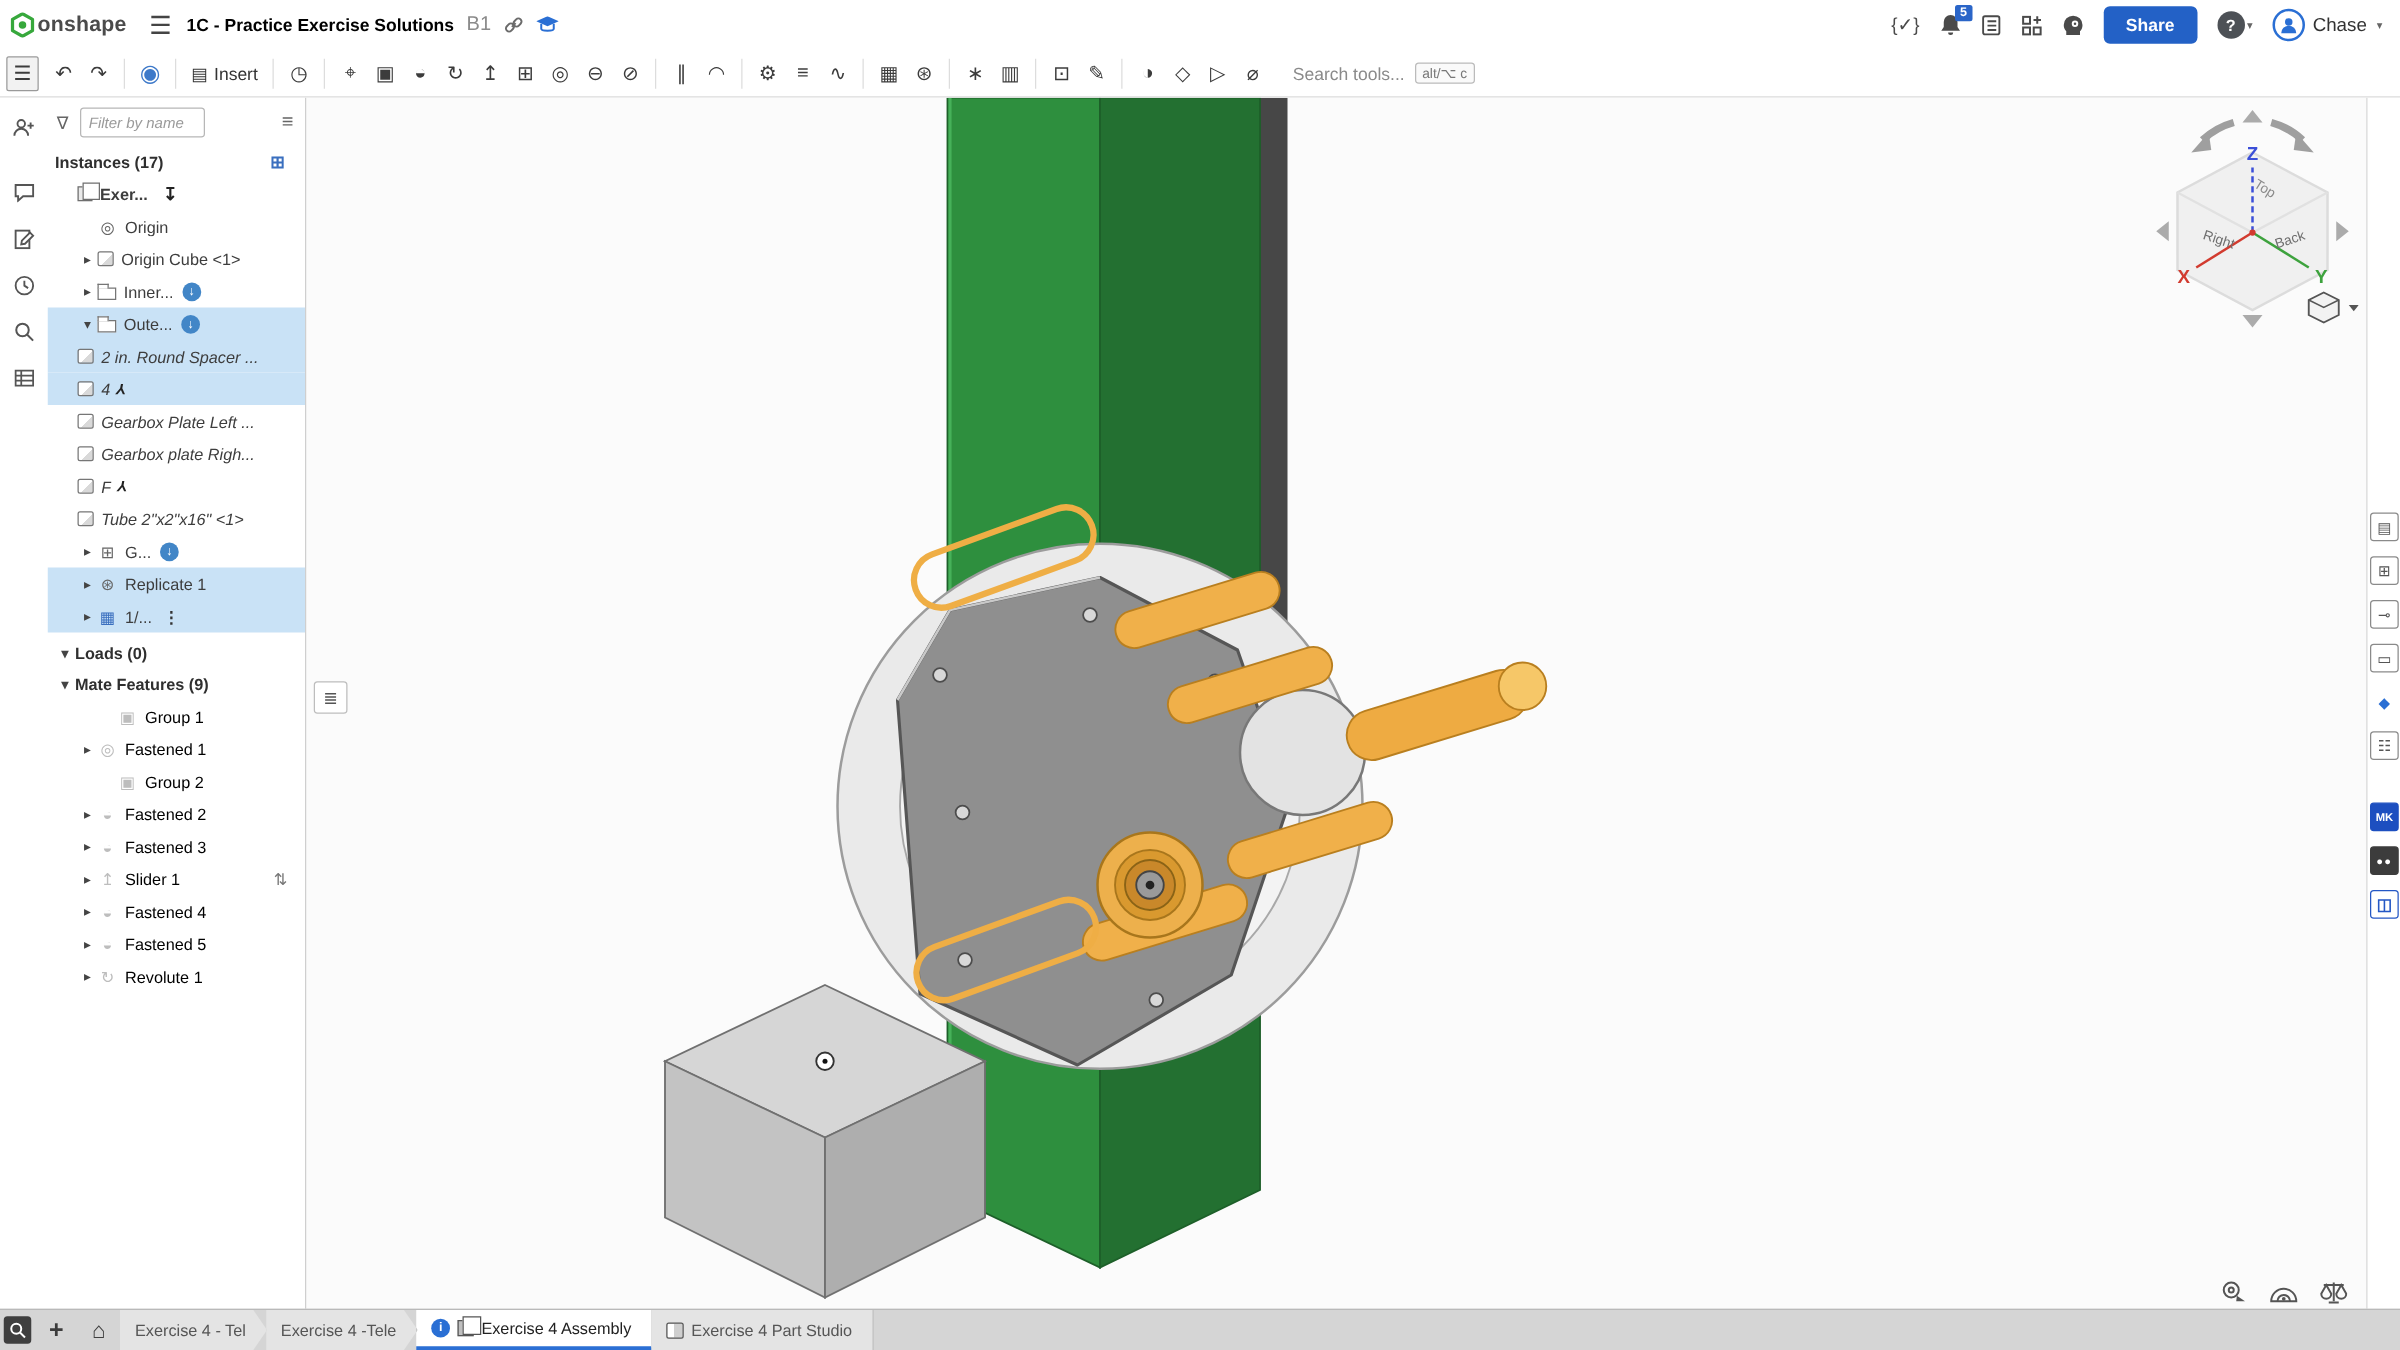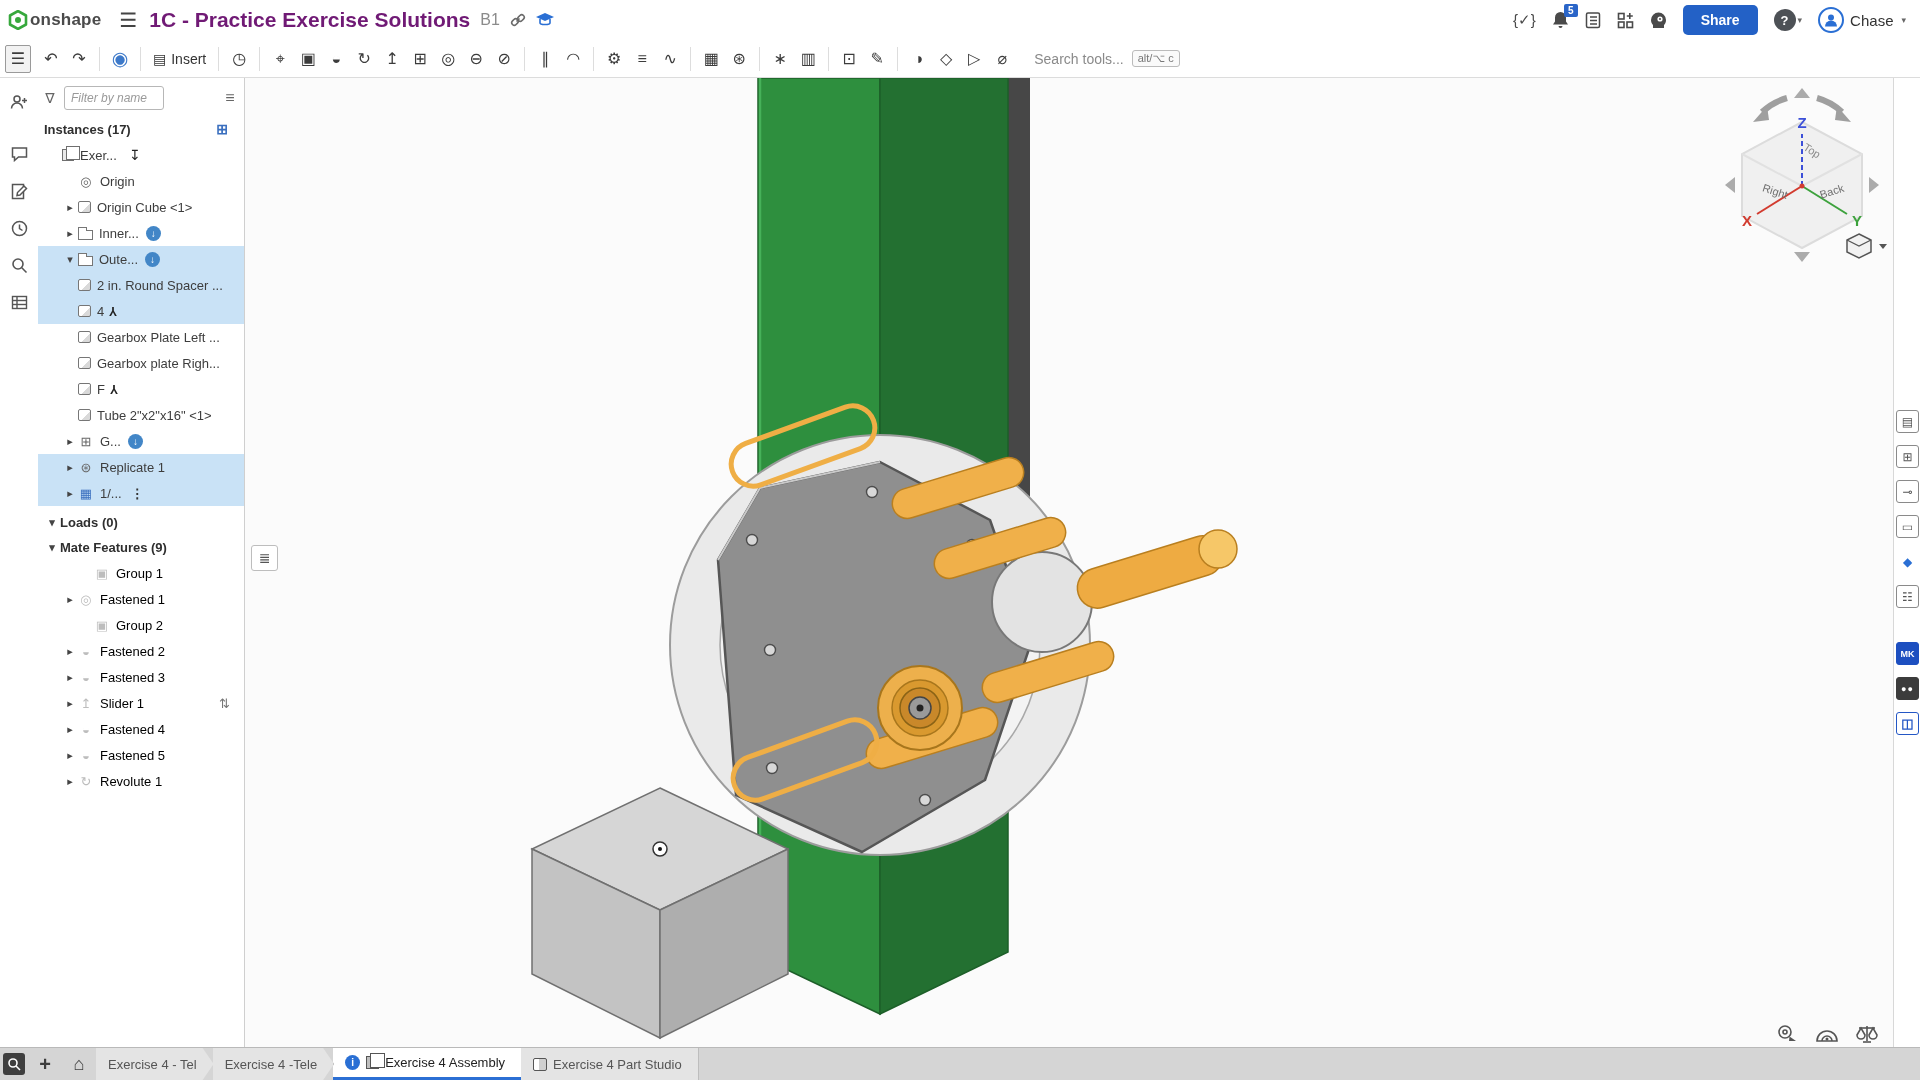--- a/index.html
+++ b/index.html
@@ -3,21 +3,21 @@
 <meta charset="utf-8">
 <style>
   *{box-sizing:border-box;margin:0;padding:0;font-family:"Liberation Sans",sans-serif;}
   html,body{width:1920px;height:1080px;overflow:hidden;background:#fff;}
 
   
   #topbar{position:absolute;left:0;top:0;width:1920px;height:40px;background:#fff;display:flex;align-items:center;z-index:30;}
   #logo{display:flex;align-items:center;gap:2px;margin-left:8px;}
   #logo .wordmark{font-size:17px;font-weight:700;color:#4b4b4b;letter-spacing:.2px;}
   #hamburger{font-size:20px;color:#444;margin:0 12px 0 18px;cursor:pointer;}
-  #doc-title{font-size:21px;font-weight:700;color:#701a75;}
+  #doc-title{font-size:14px;font-weight:700;color:#000000;}
   #doc-version{font-size:16px;color:#8b8b8b;margin-left:10px;}
   .title-ico{margin-left:10px;display:inline-flex;}
   #topbar-right{margin-left:auto;display:flex;align-items:center;gap:16px;padding-right:14px;}
   .tb-ico{color:#4a4a4a;font-size:15px;position:relative;display:inline-flex;align-items:center;cursor:pointer;}
   #bell-badge{position:absolute;top:-7px;right:-9px;background:#2a65c8;color:#fff;font-size:10px;font-weight:700;padding:1px 4px;border-radius:2px;}
   #share-btn{background:#2361c6;color:#fff;font-size:14px;font-weight:700;border:none;border-radius:5px;padding:7px 18px;cursor:pointer;}
   #help-btn{width:22px;height:22px;border-radius:50%;background:#4d5156;color:#fff;font-size:13px;font-weight:700;display:flex;align-items:center;justify-content:center;cursor:pointer;}
   .caret{font-size:9px;color:#666;margin-left:2px;}
   #avatar{width:26px;height:26px;border-radius:50%;border:2px solid #2a6fd4;display:flex;align-items:center;justify-content:center;background:#fff;cursor:pointer;}
   #user-name{font-size:15px;color:#333;}
@@ -40,21 +40,21 @@
 
   
   #panel{position:absolute;left:38px;top:78px;width:207px;height:969px;background:#fff;border-right:1px solid #cfcfcf;z-index:20;font-size:13px;color:#3d3d3d;overflow:hidden;}
   #filter-row{display:flex;align-items:center;gap:6px;padding:8px 6px 6px 4px;}
   #filter-input{width:100px;height:24px;border:1px solid #b7b7b7;border-radius:3px;font-size:12px;font-style:italic;padding:0 6px;color:#555;}
   #filter-input::placeholder{color:#9a9a9a;}
   .hdr-row{display:flex;align-items:center;padding:5px 6px;font-weight:700;color:#2f2f2f;}
   .hdr-row .sp{flex:1;}
   .trow{display:flex;align-items:center;height:26px;cursor:pointer;white-space:nowrap;}
   .trow.sel{background:#c9e2f6;}
-  .lvl0{padding-left:8px;} .lvl1{padding-left:24px;} .lvl2{padding-left:40px;} .mlvl{padding-left:40px;}
+  .lvl0{padding-left:8px;font-weight:bold;} .lvl1{padding-left:24px;} .lvl2{padding-left:24px;font-style:italic;} .mlvl{padding-left:40px;}
   .exp{width:16px;font-size:11px;color:#444;text-align:center;flex:none;}
   .lbl{margin-left:6px;overflow:hidden;text-overflow:ellipsis;}
   .gicon{width:16px;text-align:center;color:#666;flex:none;font-size:13px;}
   .ic-part{width:13px;height:12px;border:1.4px solid #767676;border-radius:2px;background:linear-gradient(135deg,#fff 58%,#d9d9d9 58%);flex:none;}
   .ic-folder{width:15px;height:10px;border:1.4px solid #767676;background:#fff;position:relative;margin-top:3px;flex:none;}
   .ic-folder::before{content:"";position:absolute;top:-4px;left:-1.4px;width:7px;height:3px;border:1.4px solid #767676;border-bottom:none;background:#fff;}
   .ic-doc{width:12px;height:12px;border:1.4px solid #6f6f6f;background:#e9e9e9;position:relative;flex:none;}
   .ic-doc::after{content:"";position:absolute;left:3px;top:-4px;width:12px;height:12px;border:1.4px solid #6f6f6f;background:#fff;}
   .dl{width:15px;height:15px;border-radius:50%;background:#4286c7;color:#fff;font-size:10px;font-weight:700;display:flex;align-items:center;justify-content:center;margin-left:7px;flex:none;}
   .mc{margin-left:5px;font-weight:700;font-size:12px;color:#222;display:inline-block;transform:rotate(180deg);}

